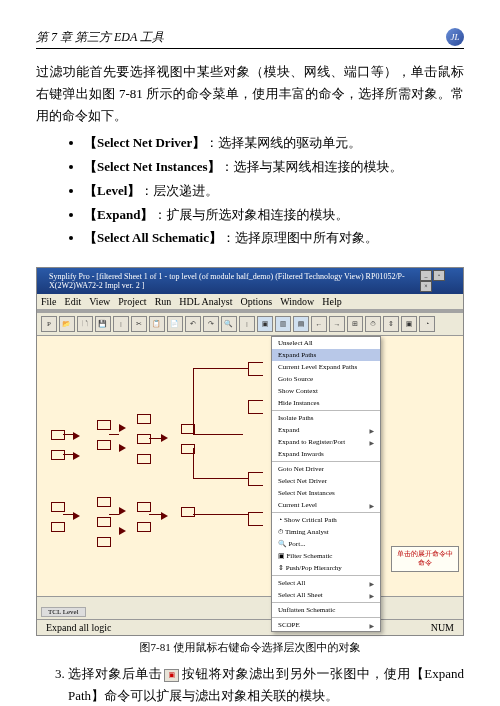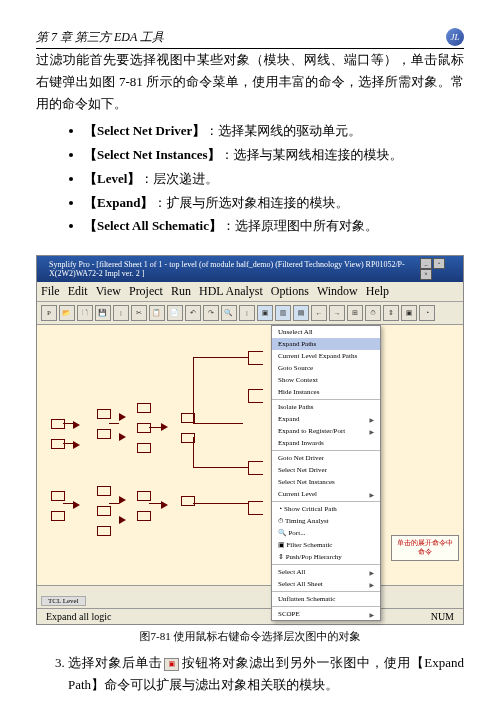--- a/index.html
+++ b/index.html
@@ -1,28 +1,28 @@
 <!DOCTYPE html>
 <html><head>
 <meta charset="utf-8">
 <style>
 body{margin:0;font-family:"SimSun","Songti SC",serif;font-size:13px;color:#000;background:#fff;width:500px}
 .page{padding:28px 36px 20px 36px}
-.hdr{display:flex;justify-content:space-between;align-items:center;border-bottom:1px solid #000;padding-bottom:2px;}
+.hdr{display:flex;justify-content:space-between;align-items:center;border-bottom:1px solid #000;padding-bottom:2px;margin-bottom:12px}
 .hdr-title{font-style:italic;font-size:12px}
 .hdr-icon{width:18px;height:18px;border-radius:50%;background:linear-gradient(135deg,#6a8fd8,#2a4a9a);display:flex;align-items:center;justify-content:center;color:#fff;font-size:9px;font-style:italic}
 p{margin:0 0 6px 0;line-height:1.7;text-align:justify}
 .indent{text-indent:2em}
 .b{font-weight:bold}
 ul.bullets{margin:4px 0 18px 48px;padding:0}
 ul.bullets li{list-style:disc;margin-bottom:3px;line-height:1.6}
 .shot{border:1px solid #888;margin:6px 0 4px 0}
 .titlebar{background:linear-gradient(#2a5aa8,#1a3a7a);color:#fff;font-size:8px;padding:2px 12px;display:flex;justify-content:space-between;align-items:center}
 .winbtns span{display:inline-block;width:10px;height:9px;background:#c8c8c8;border:1px solid #555;margin-left:1px;font-size:6px;text-align:center;line-height:8px;color:#000}
-.menubar{background:#ece9d8;font-size:12px;padding:2px 4px;border-bottom:1px solid #a3a3a3}
+.menubar{background:#ece9d8;font-size:10px;padding:2px 4px;border-bottom:4px solid #a3a3a3}
 .menubar span{margin-right:8px}
 .toolbar{background:#ece9d8;padding:3px 4px;border-bottom:1px solid #999;display:flex;gap:2px;flex-wrap:wrap}
 .tbtn{width:14px;height:14px;background:#e8e4d8;border:1px solid #888;font-size:7px;display:flex;align-items:center;justify-content:center;color:#333}
 .tbtn.blue{background:#d0e0f0}
 .canvas-area{position:relative;height:260px;background:#fff4d8}
 .ctx-menu{position:absolute;top:0;right:82px;width:108px;background:#fff;border:1px solid #888;box-shadow:2px 2px 4px rgba(0,0,0,.3);font-size:7px;z-index:10}
 .ctx-menu .item{padding:2px 6px;display:flex;justify-content:space-between;align-items:center;cursor:default}
 .ctx-menu .item.hl{background:#b8c8e8}
 .ctx-menu .sep{border-top:1px solid #bbb;margin:1px 0}
 .ctx-menu .arrow{font-size:6px;color:#555}

